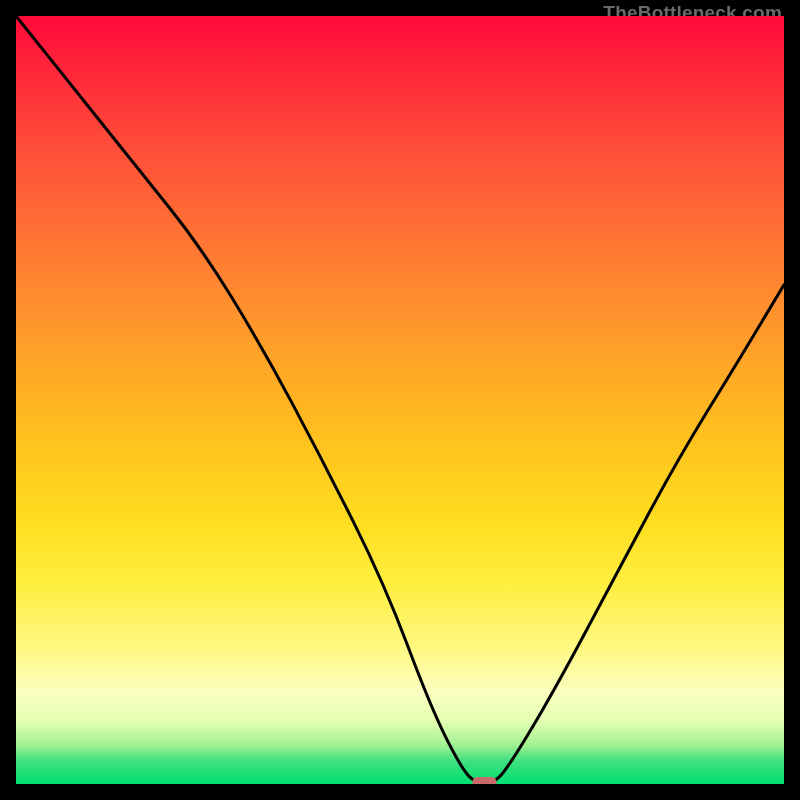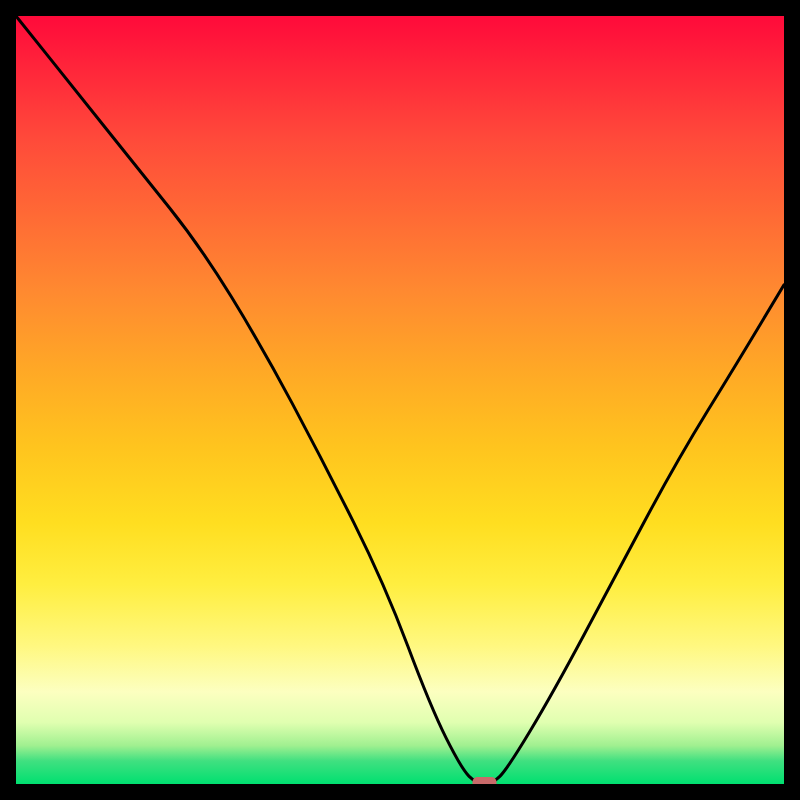--- a/index.html
+++ b/index.html
@@ -67,20 +67,21 @@
     top: 0;
     width: 768px;
     height: 768px;
     pointer-events: none;
   }
 </style>
 </head>
 <body>
 
 <div class="frame">
+  <div class="watermark">TheBottleneck.com</div>
   <div class="plot">
     <div class="gradient"></div>
     <svg class="curve" viewBox="0 0 768 768" preserveAspectRatio="none">
       <path id="curve-path" fill="none" stroke="#000" stroke-width="3" stroke-linecap="round" stroke-linejoin="round" d="M 0 0 Q 0 0 30.72 38.39999999999998 Q 61.44 76.79999999999995 92.16 115.19999999999993 Q 122.88 153.5999999999999 153.6 192 Q 184.32 230.4000000000001 215.04 280.32000000000005 Q 245.76 330.24 276.48 387.84000000000003 Q 307.20000000000005 445.44 337.92 506.88 Q 368.64 568.3199999999999 391.68 629.76 Q 414.72 691.2 430.08 721.9200000000001 Q 445.43999999999994 752.64 453.11999999999995 760.3199999999999 Q 460.79999999999995 768 468.47999999999996 768 Q 476.15999999999997 768 483.84 760.3199999999999 Q 491.52 752.64 514.56 714.24 Q 537.5999999999999 675.84 568.3199999999999 618.24 Q 599.04 560.64 629.76 503.03999999999996 Q 660.48 445.44 691.2 395.52 Q 721.92 345.59999999999997 744.96 307.19999999999993 L 768 268.79999999999995"></path>
       <rect id="marker-rect" rx="5" ry="5" fill="#c96a6a" x="456.48" y="761" width="24" height="12"></rect>
     </svg>
   </div>
 </div>
 
 </body></html>

